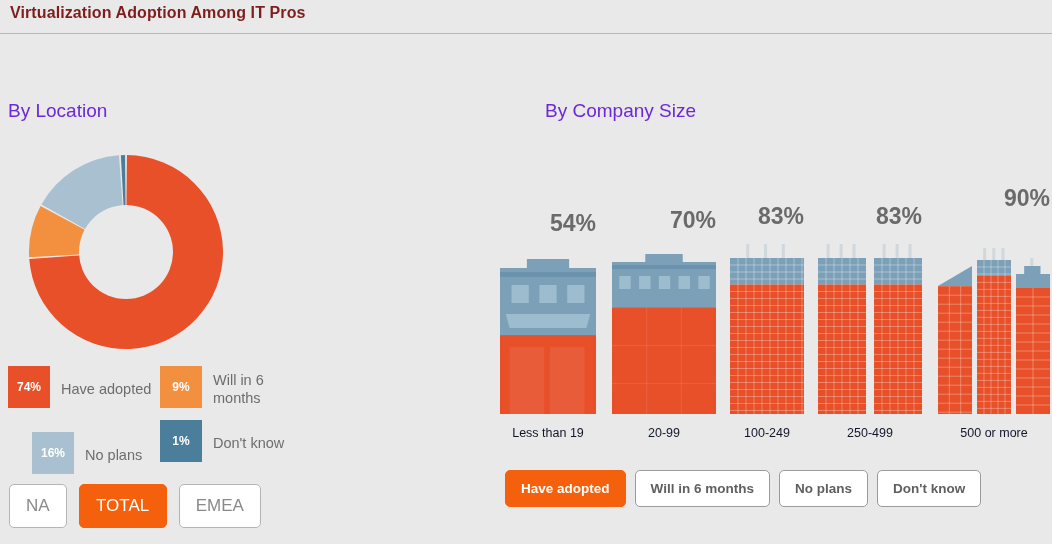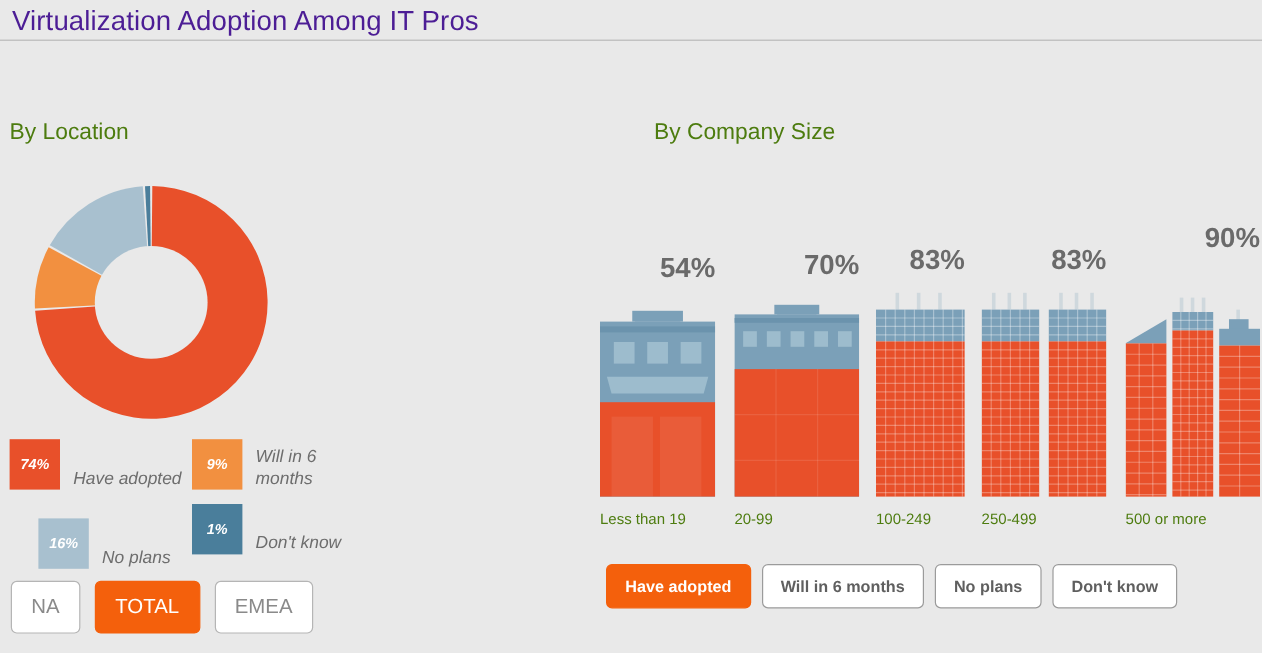--- a/index.html
+++ b/index.html
@@ -12,38 +12,38 @@
   .page { position: relative; width: 1052px; height: 544px; background: #e9e9e9; }
 
   
   .header {
     position: absolute; left: 0; top: 0; width: 1052px; height: 34px;
     background: #e9e9e9;
     border-bottom: 1px solid #b9b9b9;
   }
   .header-title {
     position: absolute; left: 10px; top: 4px;
-    font-size: 23px; font-weight: normal; color: #4c1d95;
+    font-size: 16px; font-weight: bold; color: #7f1d1d;
     letter-spacing: .1px;
   }
 
   
   .panel-heading {
-    position: absolute; font-size: 19px; color: #4d7c0f; font-weight: normal;
+    position: absolute; font-size: 19px; color: #6d28d9; font-weight: normal;
   }
   #loc-heading  { left: 8px;   top: 100px; }
   #size-heading { left: 506px; top: 100px; margin-left: 39px; }
 
   
   .donut-wrap { position: absolute; left: 26px; top: 152px; width: 200px; height: 200px; }
   .donut { width: 200px; height: 200px; display: block; }
 
   
   .legend { position: absolute; left: 8px; top: 366px; width: 320px; height: 100px; }
-  .legend-item { position: absolute; display: flex; align-items: flex-end; font-style: italic; }
+  .legend-item { position: absolute; display: flex; align-items: center; }
   .legend-swatch {
     width: 42px; height: 42px; flex: 0 0 42px;
     display: flex; align-items: center; justify-content: center;
     color: #ffffff; font-size: 12px; font-weight: bold;
   }
   .legend-label {
     margin-left: 11px; font-size: 14.5px; color: #6d6d6d; line-height: 18px;
     padding-top: 3px; max-width: 96px;
   }
   #li-0 { left: 0px;   top: 0px; }
@@ -65,22 +65,22 @@
   #loc-btn-2 { min-width: 72px; }
 
   
   .size-chart { position: absolute; left: 500px; top: 160px; width: 552px; height: 288px; }
   .bar-col { position: absolute; bottom: 34px; }
   .bar-pct {
     position: absolute; width: 100%; text-align: right;
     font-size: 23px; font-weight: bold; color: #6a6a6a;
   }
   .bar-cat {
-    position: absolute; width: 100%; text-align: left;
-    font-size: 12.5px; color: #4d7c0f; bottom: -26px;
+    position: absolute; width: 100%; text-align: center;
+    font-size: 12.5px; color: #0f172a; bottom: -26px;
   }
   .bldg-area { position: absolute; bottom: 0; width: 100%; }
   .bldg-svg { display: block; }
 
   
   .size-buttons { position: absolute; left: 505px; top: 470px; display: flex; gap: 9px; }
   .sbtn {
     border-radius: 5px; font-size: 13.5px; font-weight: bold;
     display: flex; align-items: center; justify-content: center;
     height: 37px; padding: 0 15px; cursor: pointer;

